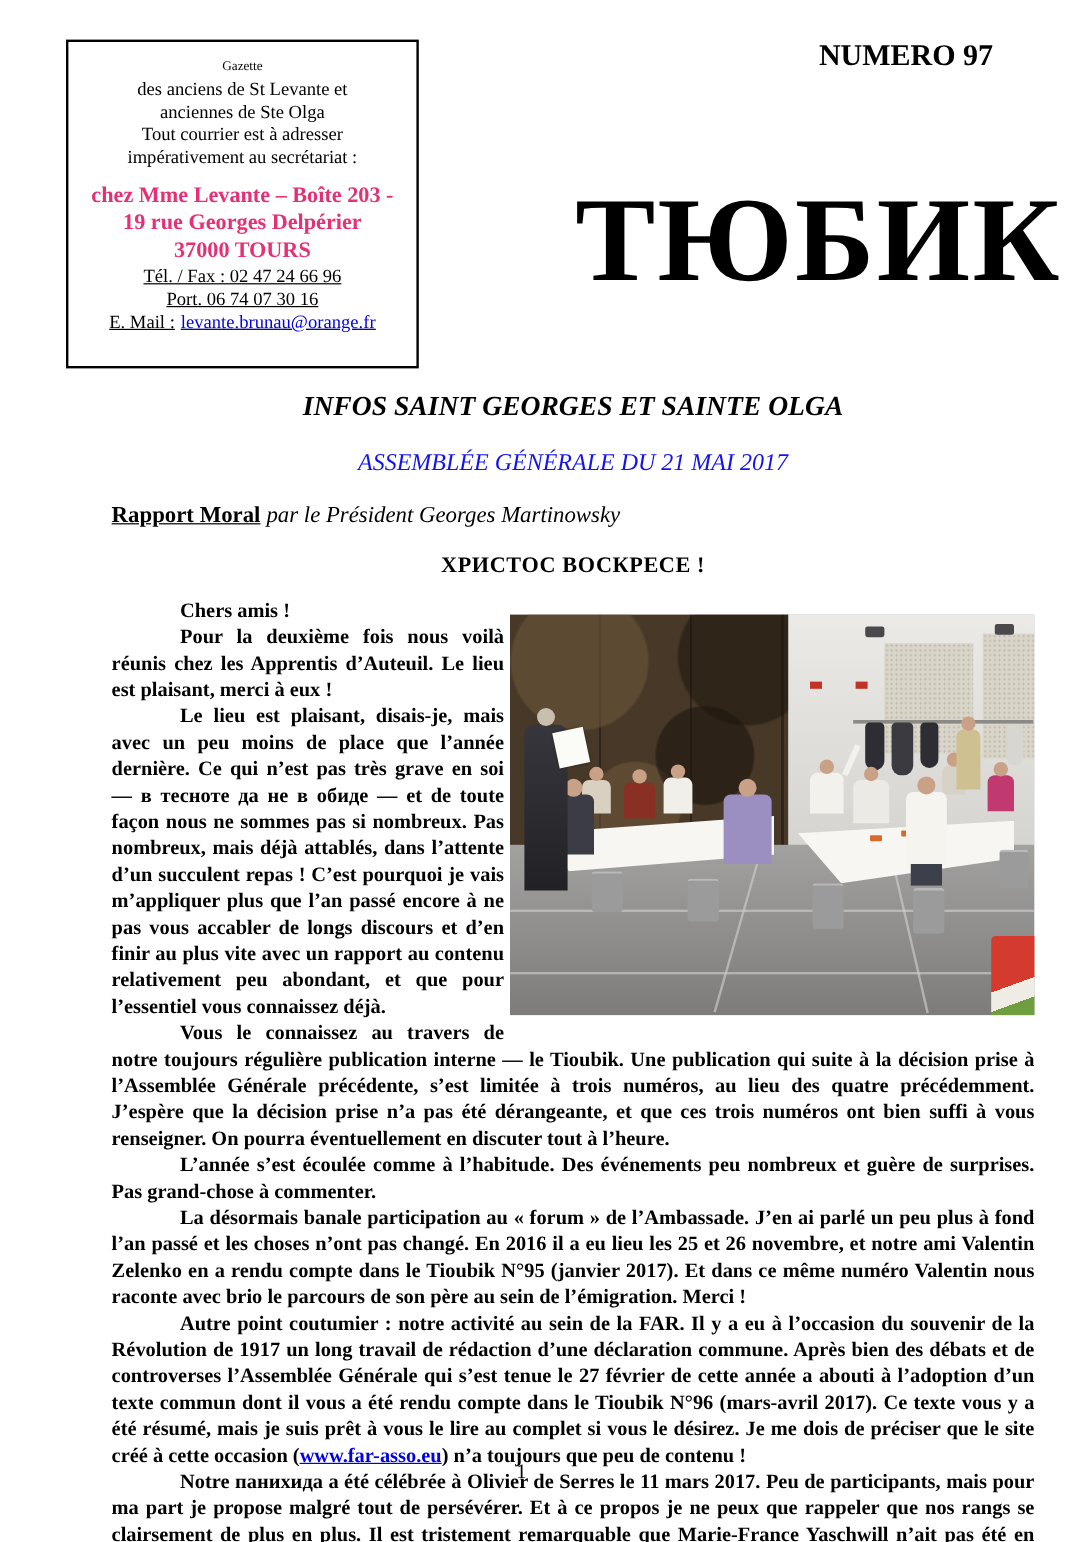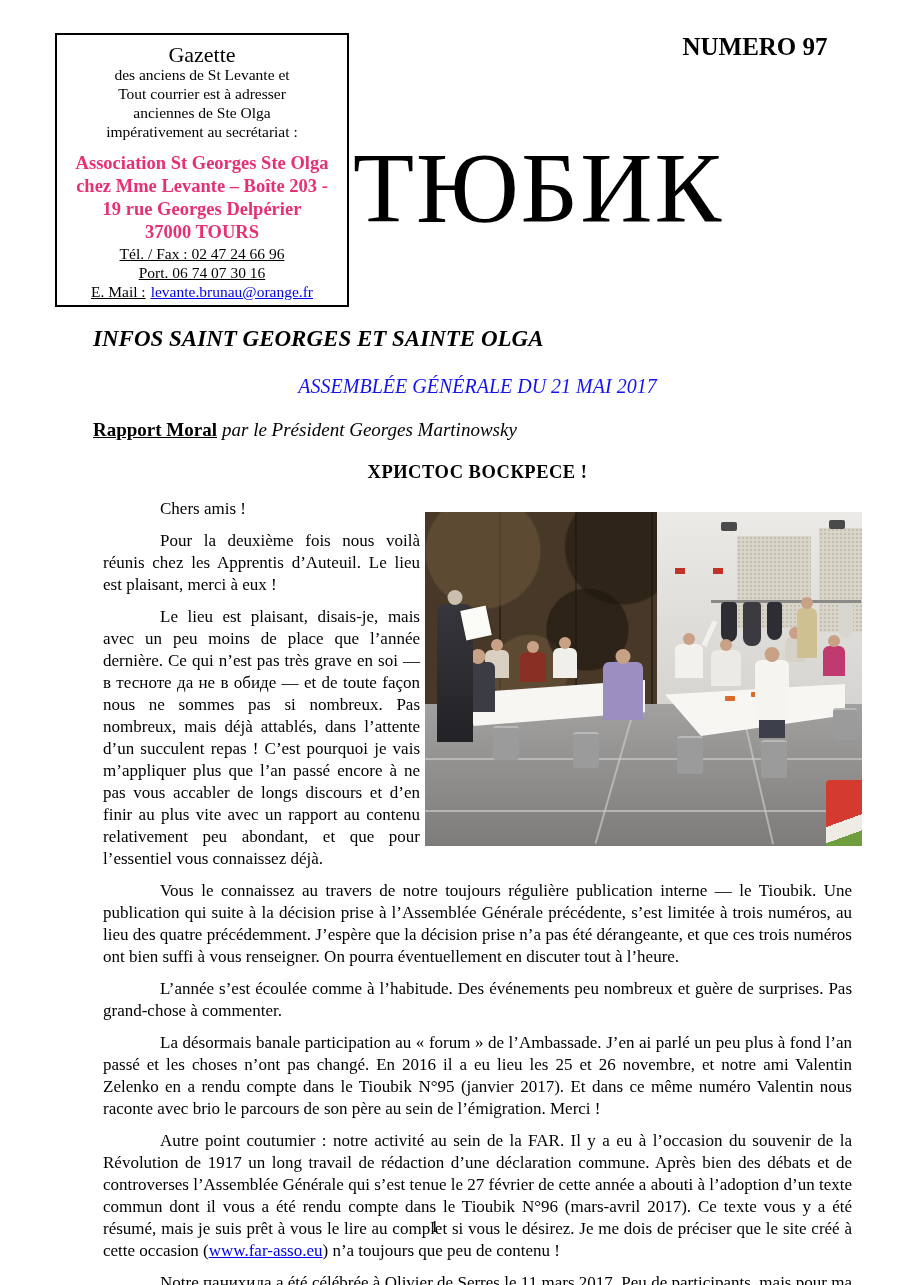--- a/index.html
+++ b/index.html
@@ -3,47 +3,47 @@
 <meta charset="utf-8">
 <title>ТЮБИК — Numéro 97</title>
 <style>
   html,body{margin:0;padding:0;background:#ffffff;}
   body{width:909px;height:1285px;position:relative;overflow:hidden;
        font-family:"Liberation Serif", serif;color:#000;}
 
   
   .masthead-box{position:absolute;left:55px;top:33px;width:294px;height:274px;
     border:2px solid #000;text-align:center;box-sizing:border-box;padding-top:10px;}
-  .mh-title{font-size:22px;line-height:20px;}
+  .mh-title{font-size:11px;line-height:20px;}
   .mh-line{font-size:15.5px;line-height:19px;}
   .mh-address{margin-top:11px;font-weight:bold;color:var(--accent-pink,#e63075);}
   .mh-address div{font-size:18.5px;line-height:23px;}
   .mh-contact{font-size:15.5px;line-height:19px;text-decoration:underline;}
   a.link{color:var(--link-blue,#0000e6);text-decoration:underline;cursor:pointer;}
   .email-row a{margin-left:5px;}
 
   
   .issue{position:absolute;left:620px;top:30px;width:270px;text-align:center;
     font-weight:bold;font-size:25px;line-height:34px;}
-  .big-title{position:absolute;left:353px;top:138px;width:520px;margin:0;
-    text-align:left;font-weight:normal;font-size:100px;line-height:100px;letter-spacing:2px;}
+  .big-title{position:absolute;left:353px;top:138px;width:520px;margin:12px;
+    text-align:right;font-weight:bold;font-size:100px;line-height:100px;letter-spacing:2px;}
 
   
   .content{position:absolute;left:93px;top:326px;width:769px;}
-  .h-infos{margin:0;text-align:left;font-style:italic;font-weight:bold;font-size:23px;line-height:26px;}
+  .h-infos{margin:0;text-align:center;font-style:italic;font-weight:bold;font-size:23px;line-height:26px;}
   .h-ag{margin:23px 0 0;text-align:center;font-style:italic;font-weight:normal;font-size:20px;line-height:23px;
         color:var(--heading-blue,#1313ee);}
   .rapport{margin:21px 0 0;font-size:19px;line-height:22px;}
   .rapport-label{font-weight:bold;text-decoration:underline;}
   .rapport-byline{font-style:italic;margin-left:5px;}
   .h-christos{margin:20px 0 0;text-align:center;font-weight:bold;font-size:18.5px;line-height:22px;letter-spacing:.5px;}
 
   
   .article{margin-top:15px;font-size:17px;line-height:22px;text-align:justify;}
-  .article p{margin:10px;text-indent:57px;}
+  .article p{margin:0;text-indent:57px;font-weight:bold;}
 
   
   .photo{float:right;width:437px;height:334px;margin:14px 0 6px 5px;position:relative;
     overflow:hidden;background:#cfcecb;}
   .photo *{position:absolute;}
   .ph-wall-dark{left:0;top:0;width:232px;height:196px;background-color:#473828;
     background-image:
       radial-gradient(circle at 25% 20%, rgba(112,89,60,.55) 0 24%, transparent 25%),
       radial-gradient(circle at 70% 60%, rgba(28,20,12,.6) 0 20%, transparent 21%),
       radial-gradient(circle at 45% 82%, rgba(122,97,66,.45) 0 18%, transparent 19%),
@@ -118,25 +118,24 @@
   
   .page-number{position:absolute;left:0;right:40px;bottom:48px;text-align:center;
     font-size:17px;line-height:20px;}
 </style>
 </head>
 <body>
 
 <div class="masthead-box">
   <div class="mh-title">Gazette</div>
   <div class="mh-line">des anciens de St Levante et</div>
+  <div class="mh-line">anciennes de Ste Olga</div>
   <div class="mh-line">Tout courrier est à adresser</div>
-  <div class="mh-line">anciennes de Ste Olga</div>
   <div class="mh-line">impérativement au secrétariat :</div>
   <div class="mh-address">
-    <div>Association St Georges Ste Olga</div>
     <div>chez Mme Levante – Boîte 203 -</div>
     <div>19 rue Georges Delpérier</div>
     <div>37000 TOURS</div>
   </div>
   <div class="mh-contact">Tél. / Fax : 02 47 24 66 96</div>
   <div class="mh-contact">Port. 06 74 07 30 16</div>
   <div class="mh-contact email-row">
     <span>E. Mail :</span><a class="link" href="#">levante.brunau@orange.fr</a>
   </div>
 </div>

